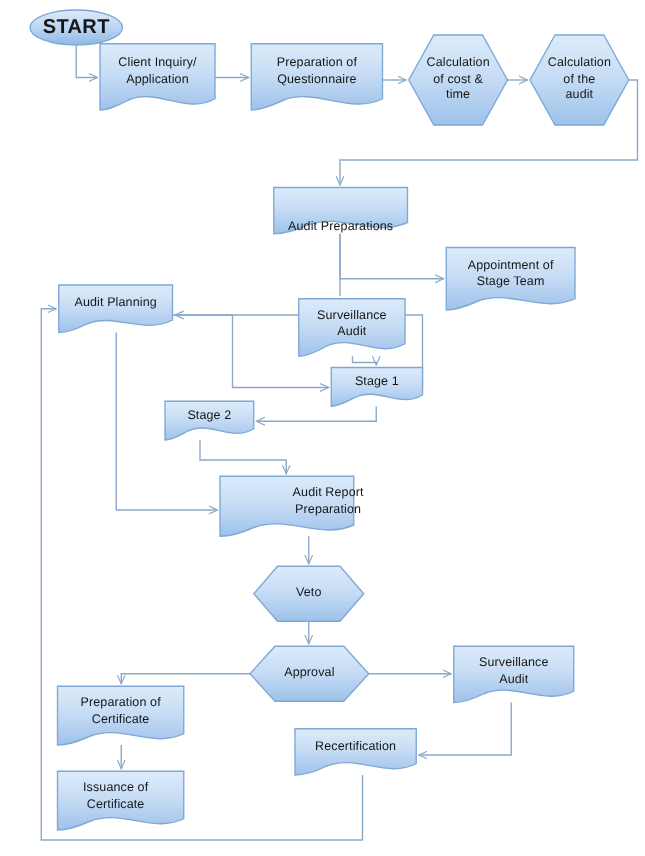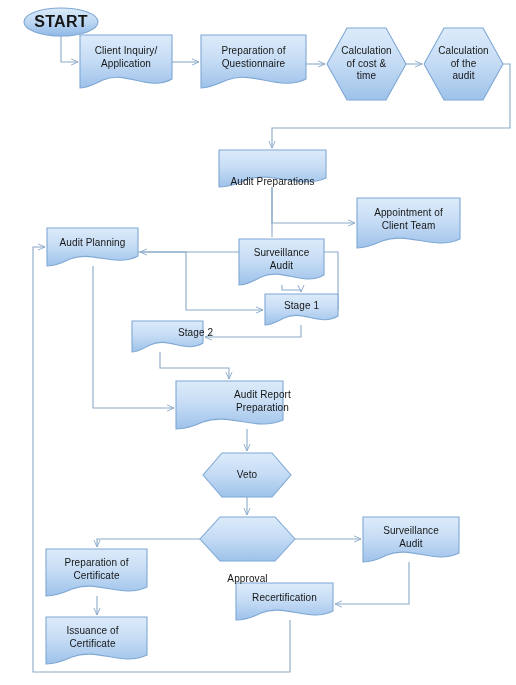--- a/index.html
+++ b/index.html
@@ -97,29 +97,29 @@
 <div class="node-label" style="left:201px;top:35px;width:105px;height:44px;">Preparation of
 Questionnaire</div>
 <div class="node-label small" style="left:327px;top:28px;width:79px;height:72px;">Calculation
 of cost &amp;
 time</div>
 <div class="node-label small" style="left:424px;top:28px;width:79px;height:72px;">Calculation
 of the
 audit</div>
 <div class="node-label" style="left:219px;top:150px;width:107px;height:30px;margin-top:17px;">Audit Preparations</div>
 <div class="node-label" style="left:357px;top:198px;width:103px;height:42px;">Appointment of
-Client Team</div>
+Stage Team</div>
 <div class="node-label" style="left:47px;top:228px;width:91px;height:30px;">Audit Planning</div>
 <div class="node-label" style="left:239px;top:239px;width:85px;height:40px;">Surveillance
 Audit</div>
 <div class="node-label" style="left:265px;top:294px;width:73px;height:24px;">Stage 1</div>
-<div class="node-label" style="left:132px;top:321px;width:71px;height:24px;margin-left:28px;">Stage 2</div>
+<div class="node-label" style="left:132px;top:321px;width:71px;height:24px;">Stage 2</div>
 <div class="node-label" style="left:176px;top:381px;width:107px;height:40px;padding-left:33px;">Audit Report
 Preparation</div>
 <div class="node-label" style="left:203px;top:453px;width:88px;height:44px;text-align:right;">Veto</div>
-<div class="node-label" style="left:200px;top:517px;width:95px;height:44px;margin-top:40px;">Approval</div>
+<div class="node-label" style="left:200px;top:517px;width:95px;height:44px;">Approval</div>
 <div class="node-label" style="left:363px;top:517px;width:96px;height:40px;">Surveillance
 Audit</div>
 <div class="node-label" style="left:46px;top:549px;width:101px;height:40px;">Preparation of
 Certificate</div>
 <div class="node-label" style="left:236px;top:583px;width:97px;height:30px;text-align:center;">Recertification</div>
 <div class="node-label" style="left:46px;top:617px;width:93px;height:40px;">Issuance of
 Certificate</div>
 
 </body></html>

